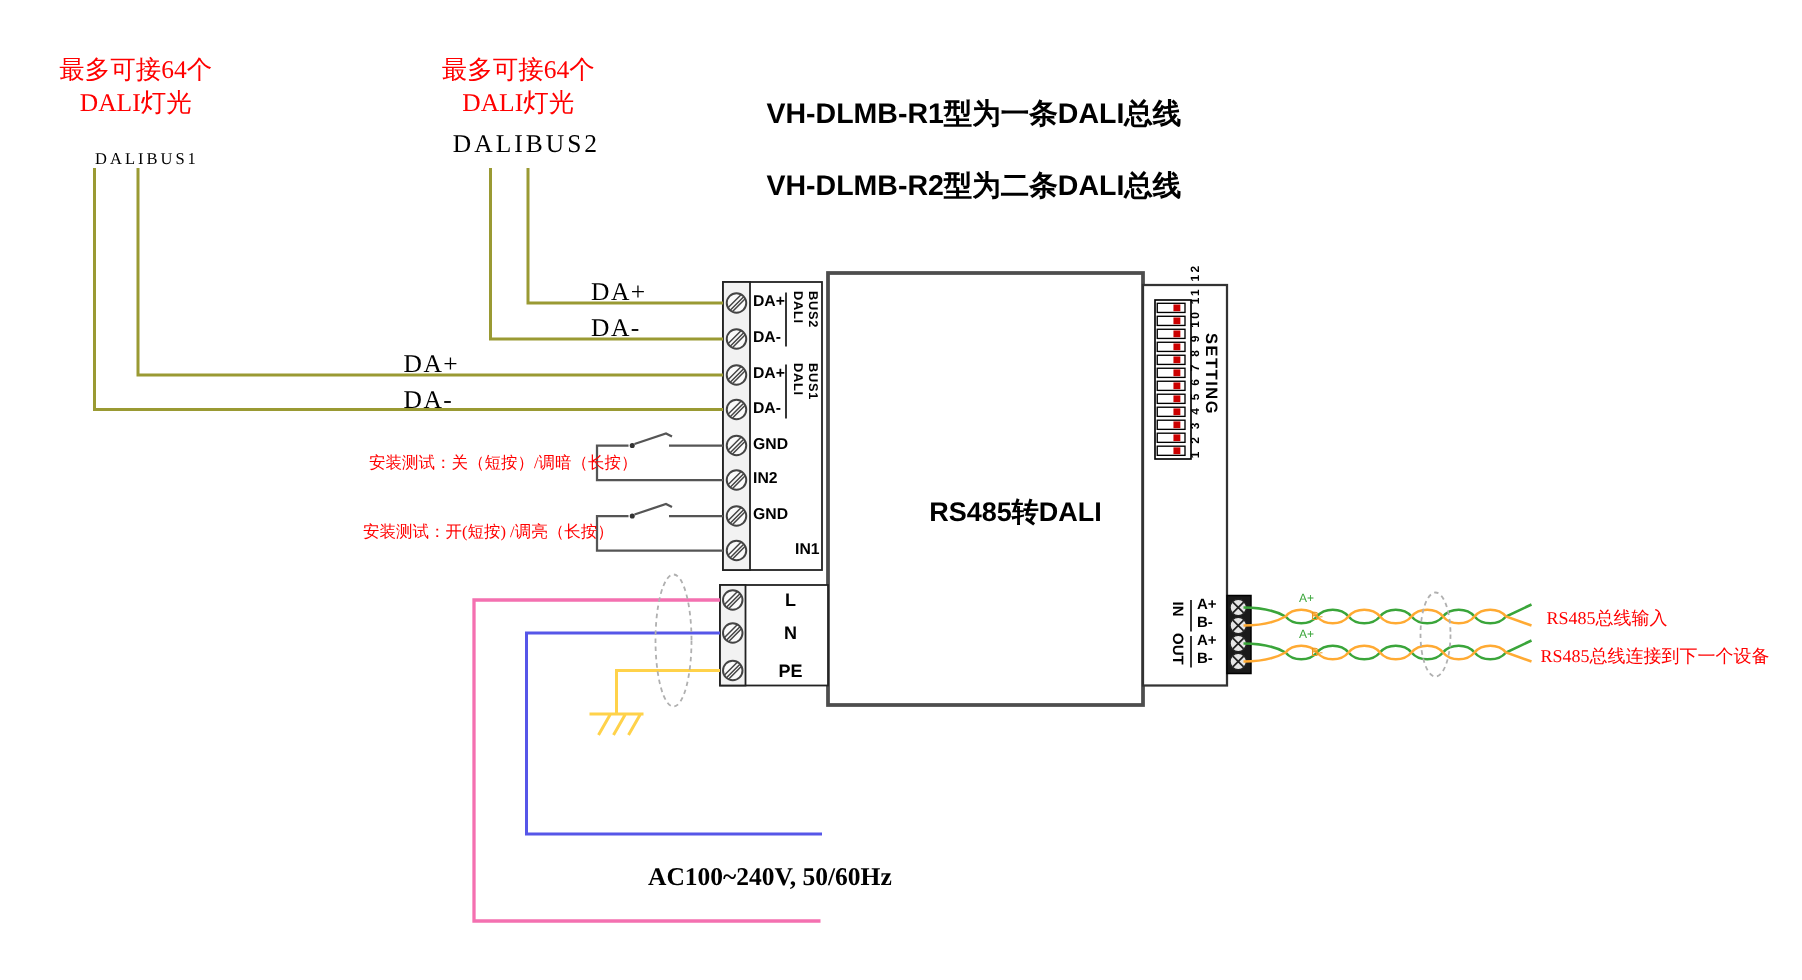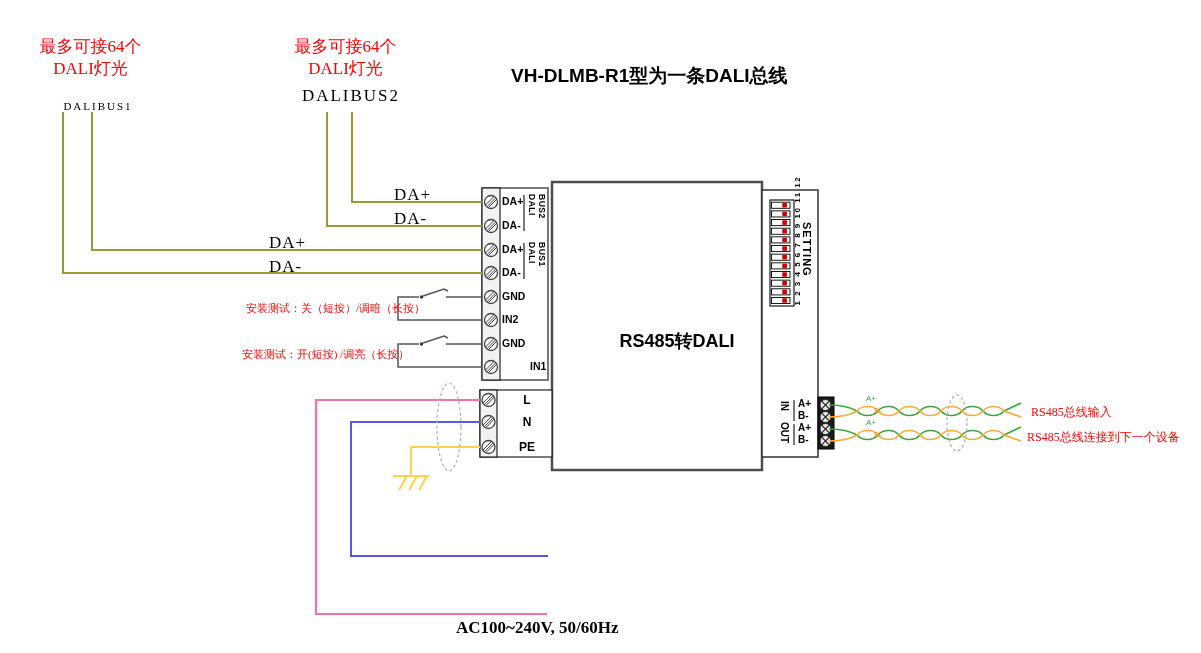--- a/index.html
+++ b/index.html
@@ -136,20 +136,21 @@
   </div>
   <div class="t serif center" style="left:33px;top:100px;width:130px;font-size:11px;letter-spacing:2px;">DALIBUS1</div>
 
   <div class="t serif red center" style="left:278px;top:36px;width:135px;font-size:17px;line-height:22px;">
     <div>最多可接64个</div>
       <div>DALI灯光</div>
   </div>
   <div class="t serif center" style="left:286px;top:86px;width:130px;font-size:17px;letter-spacing:2px;">DALIBUS2</div>
 
   <div class="t sb" style="left:511px;top:63px;font-size:19px;">VH-DLMB-R1型为一条DALI总线</div>
+  <div class="t sb" style="left:511px;top:111px;font-size:19px;">VH-DLMB-R2型为二条DALI总线</div>
 
   <div class="t serif" style="left:394px;top:185px;font-size:17px;letter-spacing:1px;">DA+</div>
   <div class="t serif" style="left:394px;top:209px;font-size:17px;letter-spacing:1px;">DA-</div>
   <div class="t serif" style="left:269px;top:233px;font-size:17px;letter-spacing:1px;">DA+</div>
   <div class="t serif" style="left:269px;top:257px;font-size:17px;letter-spacing:1px;">DA-</div>
 
   <div class="t sb" style="left:502px;top:195px;font-size:10.5px;">DA+</div>
   <div class="t sb" style="left:502px;top:219px;font-size:10.5px;">DA-</div>
   <div class="t sb" style="left:502px;top:243px;font-size:10.5px;">DA+</div>
   <div class="t sb" style="left:502px;top:266px;font-size:10.5px;">DA-</div>
@@ -182,15 +183,15 @@
   <div class="t" style="left:874px;top:406px;font-size:8px;color:#e8971e;">B-</div>
   <div class="t" style="left:866px;top:418px;font-size:8px;color:#3aa53a;">A+</div>
   <div class="t" style="left:874px;top:430px;font-size:8px;color:#e8971e;">B-</div>
 
   <div class="t serif red" style="left:1031px;top:404px;font-size:12px;">RS485总线输入</div>
   <div class="t serif red" style="left:1027px;top:429px;font-size:12px;">RS485总线连接到下一个设备</div>
 
   <div class="t sb center" style="left:515px;top:393px;width:24px;font-size:12px;">L</div>
   <div class="t sb center" style="left:515px;top:415px;width:24px;font-size:12px;">N</div>
   <div class="t sb center" style="left:515px;top:440px;width:24px;font-size:12px;">PE</div>
-  <div class="t serif" style="left:456px;top:575px;font-size:17px;font-weight:bold;margin-top:43px;">AC100~240V, 50/60Hz</div>
+  <div class="t serif" style="left:432px;top:575px;font-size:17px;font-weight:bold;">AC100~240V, 50/60Hz</div>
 
 </div>
 
 </body></html>

